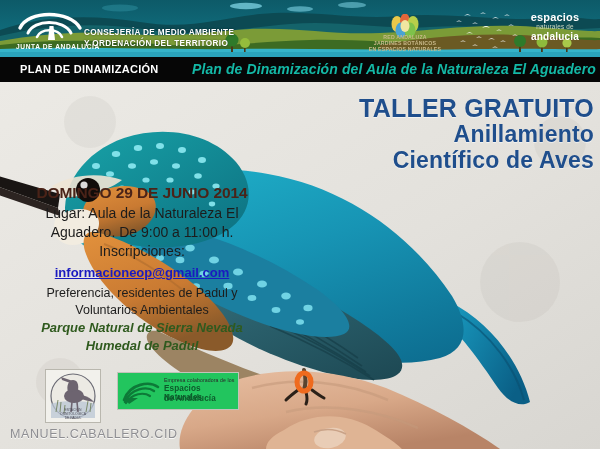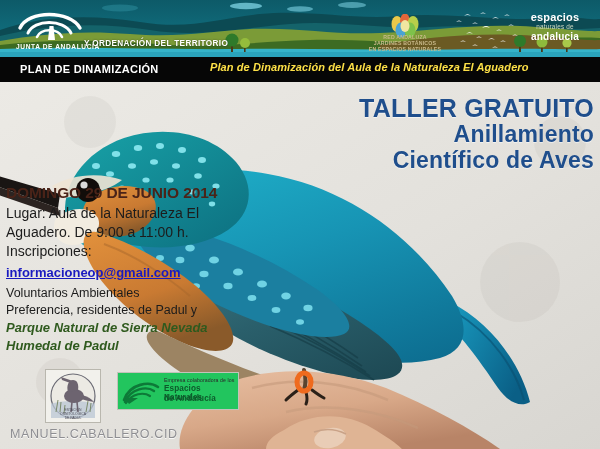--- a/index.html
+++ b/index.html
@@ -108,23 +108,23 @@
   .strip .plan-left{
     position:absolute;
     left:20px; top:6px;
     color:#ffffff;
     font-size:11px;
     font-weight:bold;
     letter-spacing:.3px;
   }
   .strip .plan-right{
     position:absolute;
-    left:210px; top:4px;
-    color:#fde047;
-    font-size:11px;
+    left:192px; top:4px;
+    color:#14b8a6;
+    font-size:14px;
     font-weight:bold;
     font-style:italic;
     letter-spacing:.1px;
   }
 
   
   .photo{
     position:absolute;
     left:0; top:82px;
     width:600px; height:367px;
@@ -144,22 +144,23 @@
     line-height:1.12;
     text-shadow:0 1px 1px rgba(255,255,255,.6);
   }
   .title-block .t1{ display:block; font-size:25px; letter-spacing:.2px;}
   .title-block .t2{ display:block; font-size:23px; letter-spacing:.2px;}
   .title-block .t3{ display:block; font-size:23px; letter-spacing:.2px;}
 
   
   .info{
     position:absolute;
-    left:6px; top:183px;
+    left:18px; top:183px;
     width:248px;
+    text-align:center;
   }
   .info .date{
     display:block;
     color:#4a2318;
     font-size:15.5px;
     font-weight:bold;
     letter-spacing:-.1px;
     line-height:19px;
     margin-bottom:2px;
   }
@@ -290,21 +291,21 @@
       <svg class="junta-svg" width="92" height="46" viewBox="0 0 92 46">
         <path d="M6 22 C14 4 56 4 66 22" stroke="#ffffff" stroke-width="3.4" fill="none" stroke-linecap="round"></path>
         <path d="M14 27 C20 13 50 13 57 27" stroke="#ffffff" stroke-width="3" fill="none" stroke-linecap="round"></path>
         <path d="M23 31 C27 22 44 22 48 31" stroke="#ffffff" stroke-width="2.6" fill="none" stroke-linecap="round"></path>
         <path d="M35.5 20 L39.5 20 L41 34 L34 34 Z" fill="#ffffff"></path>
         <text x="2" y="43" font-family="Liberation Sans, sans-serif" font-size="6.6" font-weight="bold" fill="#ffffff" letter-spacing="0.6">JUNTA DE ANDALUCIA</text>
       </svg>
     </div>
 
     <div class="consejeria">
-      <br>
+      <span>CONSEJERÍA DE MEDIO AMBIENTE</span><br>
       <span>Y ORDENACIÓN DEL TERRITORIO</span>
     </div>
 
     <div class="logo-rjb">
       <svg width="78" height="26" viewBox="0 0 78 26">
         <ellipse cx="31" cy="10" rx="5.5" ry="8" fill="#e9c84a"></ellipse>
         <ellipse cx="39" cy="7" rx="5" ry="7.5" fill="#e2663b"></ellipse>
         <ellipse cx="47" cy="10" rx="5.5" ry="8" fill="#b8cf4a"></ellipse>
         <ellipse cx="35" cy="16" rx="5.5" ry="7.5" fill="#49a3d4"></ellipse>
         <ellipse cx="44" cy="16" rx="5.5" ry="7.5" fill="#7ec24a"></ellipse>
@@ -497,22 +498,22 @@
     <span class="t2">Anillamiento</span>
     <span class="t3">Científico de Aves</span>
   </div>
 
   <div class="info">
     <span class="date">DOMINGO 29 DE JUNIO 2014</span>
     <span class="line">Lugar: Aula de la Naturaleza El</span>
     <span class="line">Aguadero. De 9:00 a 11:00 h.</span>
     <span class="line">Inscripciones:</span>
     <a class="email" href="#">informacioneop@gmail.com</a>
+    <span class="small">Preferencia, residentes de Padul y</span>
     <span class="small">Voluntarios Ambientales</span>
-    <span class="small">Preferencia, residentes de Padul y</span>
     <span class="green">Parque Natural de Sierra Nevada</span>
     <span class="green">Humedal de Padul</span>
   </div>
 
   <div class="logo-orn">
     <svg class="logo-orn-svg" width="54" height="52" viewBox="0 0 54 52">
       <circle cx="27" cy="26" r="22" fill="#eceae4" stroke="#6a6a74" stroke-width="1.2"></circle>
       <path d="M5 34 C14 30 40 30 49 34 L49 48 L5 48 Z" fill="#b9c6d4" opacity=".75"></path>
 
       <g fill="#6d6470">

